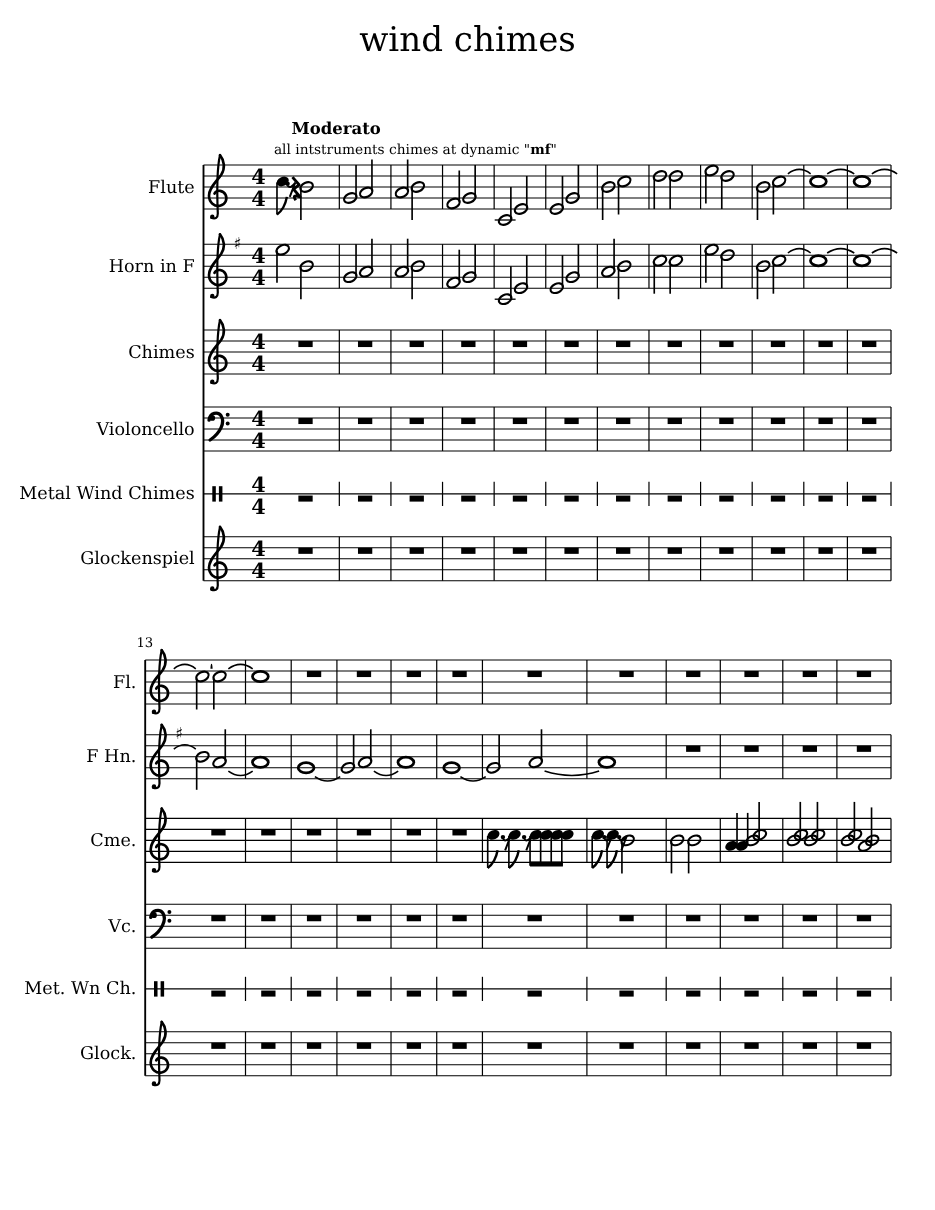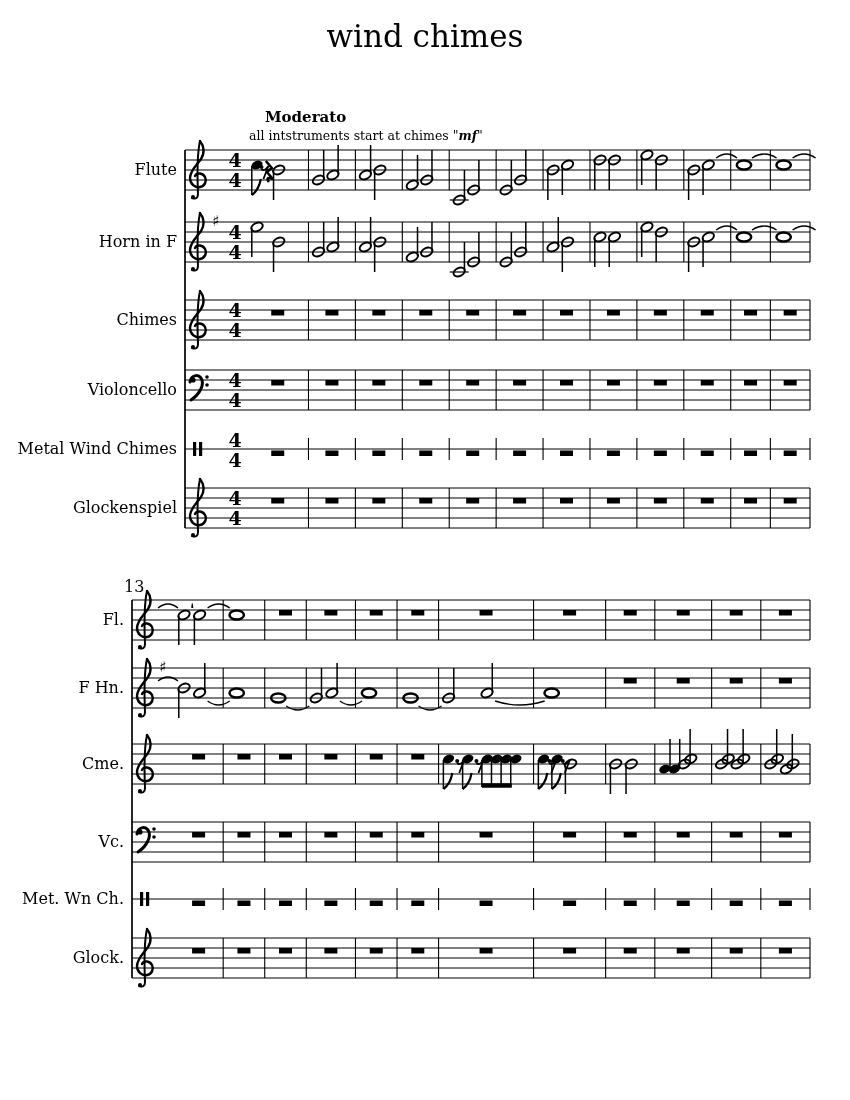--- a/index.html
+++ b/index.html
@@ -3,31 +3,31 @@
 <meta charset="utf-8">
 <style>
   html,body{margin:0;padding:0;background:#fff;}
   .page{position:relative;width:850px;height:1100px;background:#fff;overflow:hidden;
         font-family:"DejaVu Serif", serif;color:#000;border-radius:20px;}
   .title{position:absolute;top:18px;left:0;width:100%;text-align:center;
          font-size:31px;font-weight:normal;margin:0;}
   .subtitle{position:absolute;top:72px;left:0;width:100%;text-align:center;font-size:17px;}
   .tempo{position:absolute;left:224px;top:108px;font-size:15px;font-weight:bold;margin-left:41px;}
   .direction{position:absolute;left:249px;top:128px;font-size:12.5px;}
-  .direction .dyn{font-weight:bold;font-style:italic;}
-  .mnum{position:absolute;left:124px;top:577px;font-size:16px;text-align:center;}
+  .direction .dyn{font-weight:bold;}
+  .mnum{position:absolute;left:124px;top:577px;font-size:12px;text-align:center;}
   svg{position:absolute;left:0;top:0;}
 </style>
 </head>
 <body>
 
 <div class="page">
   <h1 class="title">wind chimes</h1>
   <div class="tempo">Moderato</div>
-  <div class="direction"><span>all intstruments start at chimes "</span><span class="dyn">mf</span><span>"</span></div>
+  <div class="direction"><span>all intstruments chimes at dynamic "</span><span class="dyn">mf</span><span>"</span></div>
   <div class="mnum">13</div>
   <svg id="score-svg" width="850" height="1100" viewBox="0 0 850 1100">
       <g>
         <line x1="185" y1="150" x2="185" y2="528" stroke="#000000" stroke-width="1.7"></line>
         <g>
           <line x1="185" y1="150" x2="810" y2="150" stroke="#000000" stroke-width="1"></line>
           <line x1="185" y1="160" x2="810" y2="160" stroke="#000000" stroke-width="1"></line>
           <line x1="185" y1="170" x2="810" y2="170" stroke="#000000" stroke-width="1"></line>
           <line x1="185" y1="180" x2="810" y2="180" stroke="#000000" stroke-width="1"></line>
           <line x1="185" y1="190" x2="810" y2="190" stroke="#000000" stroke-width="1"></line>

